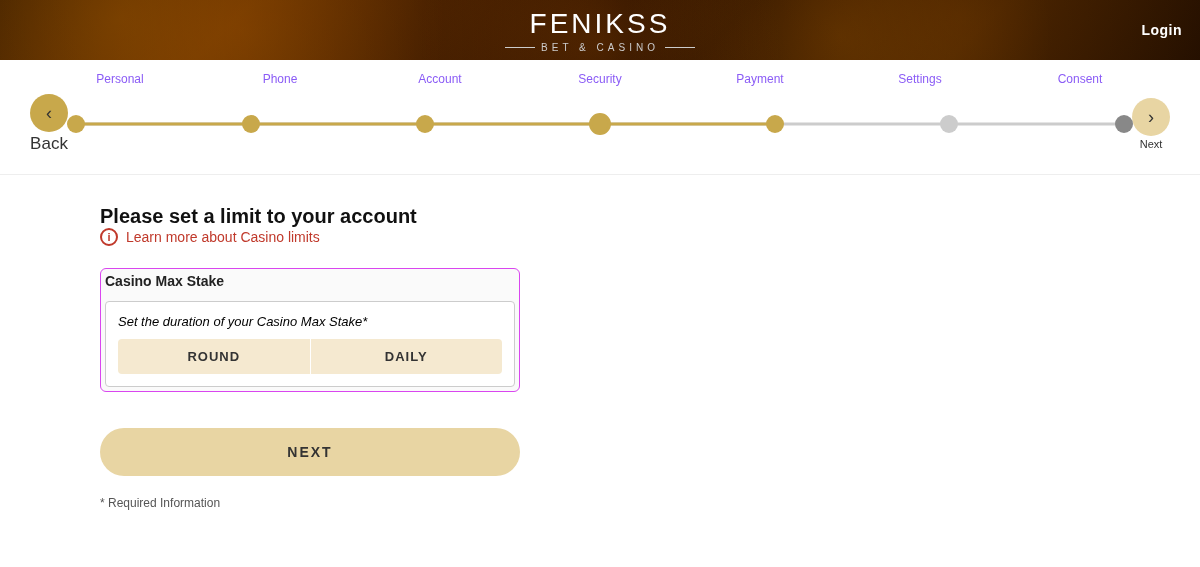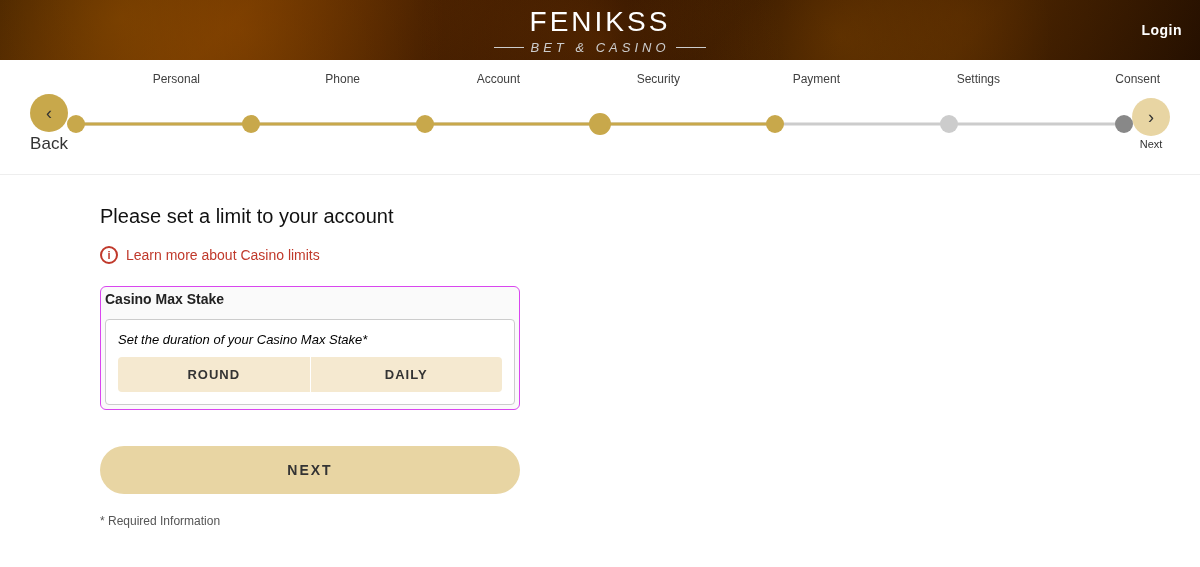--- a/index.html
+++ b/index.html
@@ -32,29 +32,28 @@
       text-align: center;
       color: #fff;
     }
     .logo-main {
       font-size: 28px;
       font-weight: 400;
       letter-spacing: 3px;
       font-family: Arial Black, Arial, sans-serif;
     }
     .logo-sub {
-      font-size: 13px;
+      font-size: 10px;
       letter-spacing: 4px;
       color: #ccc;
       display: flex;
       align-items: center;
       justify-content: center;
       gap: 6px;
       margin-top: 2px;
-      font-style: italic;
     }
     .logo-sub::before, .logo-sub::after {
       content: '';
       display: inline-block;
       width: 30px;
       height: 1px;
       background: #ccc;
     }
     .login-btn {
       position: absolute;
@@ -76,22 +75,22 @@
       border-bottom: 1px solid #eee;
     }
     .stepper-labels {
       display: flex;
       justify-content: space-between;
       margin-bottom: 8px;
       padding: 0 10px;
     }
     .stepper-label {
       font-size: 12px;
-      color: #404040;
-      text-align: right;
+      color: #8b5cf6;
+      text-align: center;
       flex: 1;
     }
     .stepper-row {
       display: flex;
       align-items: center;
       position: relative;
     }
     .back-btn {
       width: 38px;
       height: 38px;
@@ -179,23 +178,22 @@
     .dot-empty { background: #ccc; }
     .dot-last { background: #888; }
 
     
     .main-content {
       padding: 30px 100px;
       max-width: 800px;
     }
     .page-title {
       font-size: 20px;
-      font-weight: 400;
+      font-weight: 700;
       color: #111;
-      margin-bottom: 18px;
     }
     .learn-more-link {
       display: flex;
       align-items: center;
       gap: 8px;
       color: #c0392b;
       font-size: 14px;
       margin-bottom: 22px;
       cursor: pointer;
       text-decoration: none;

